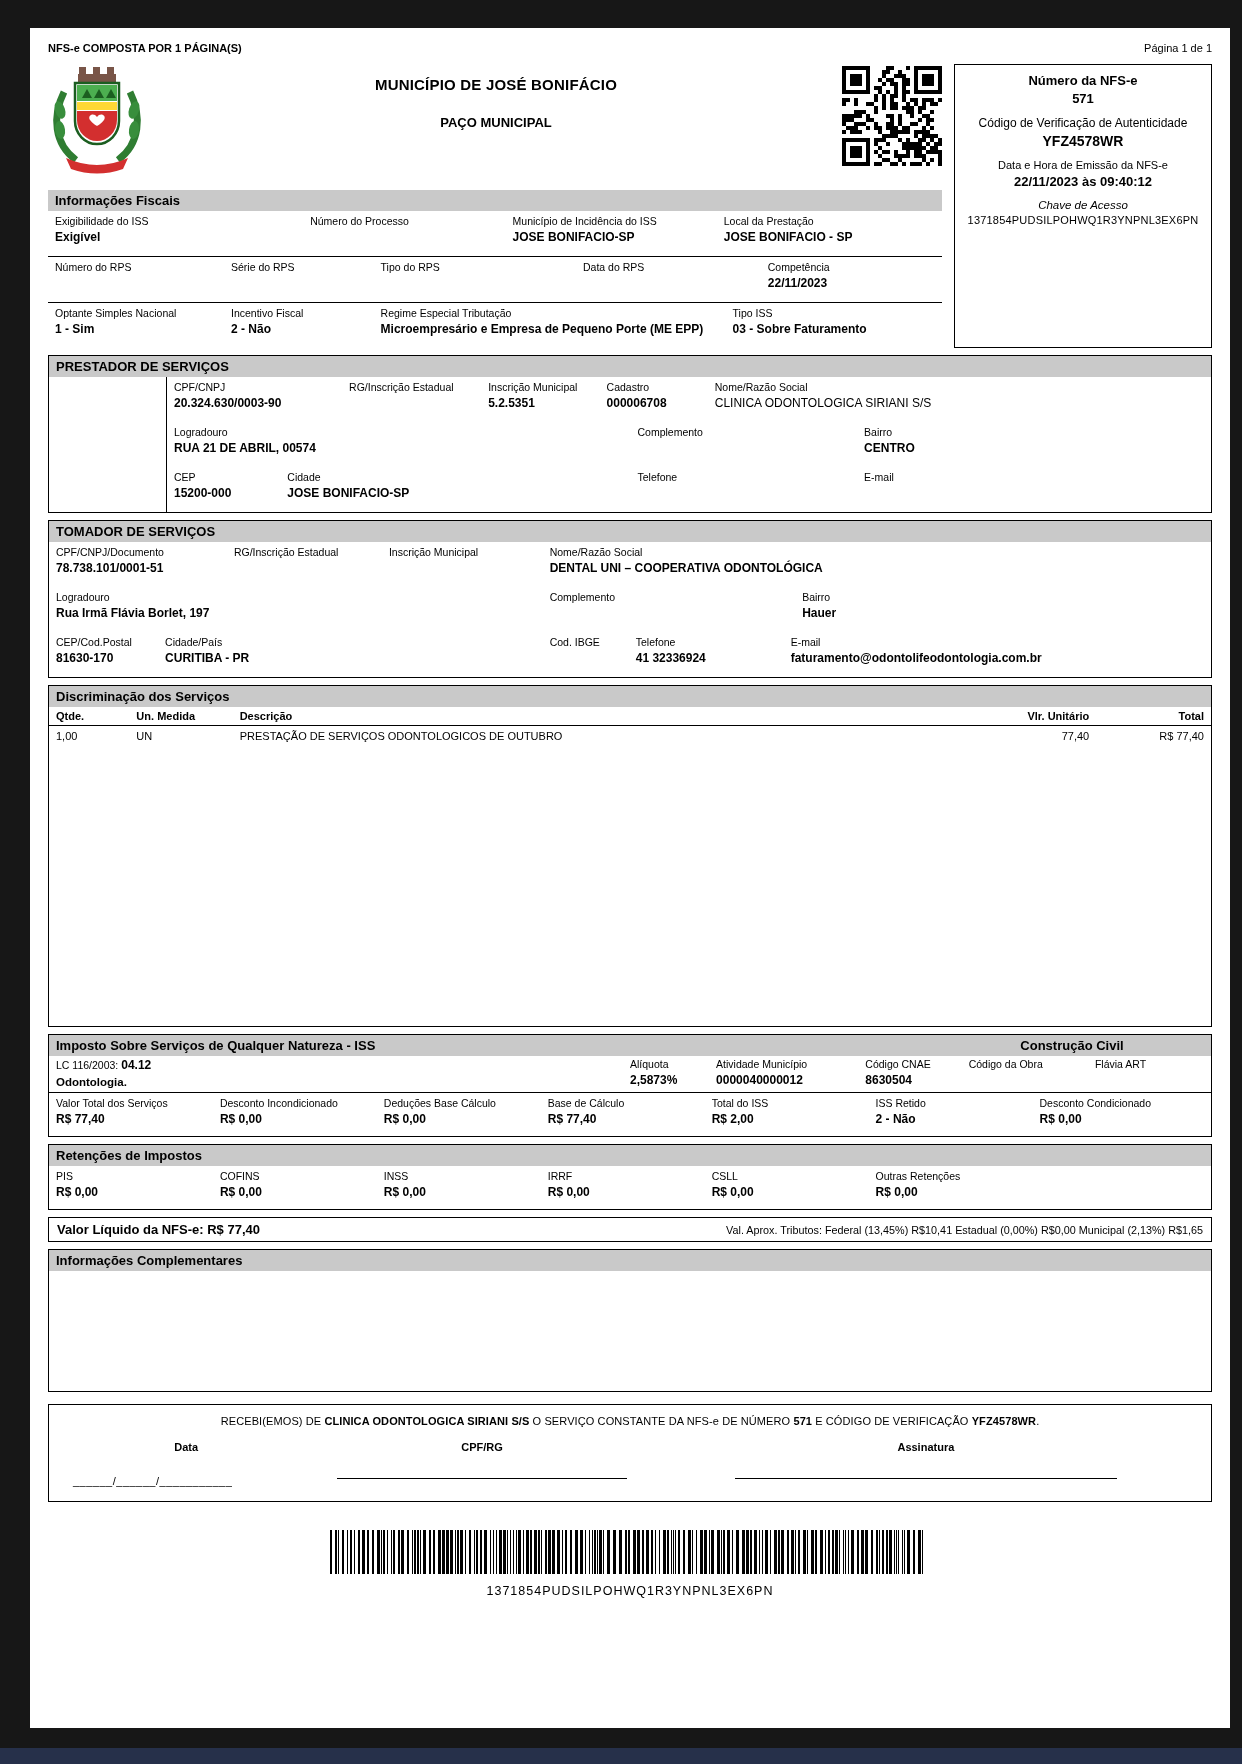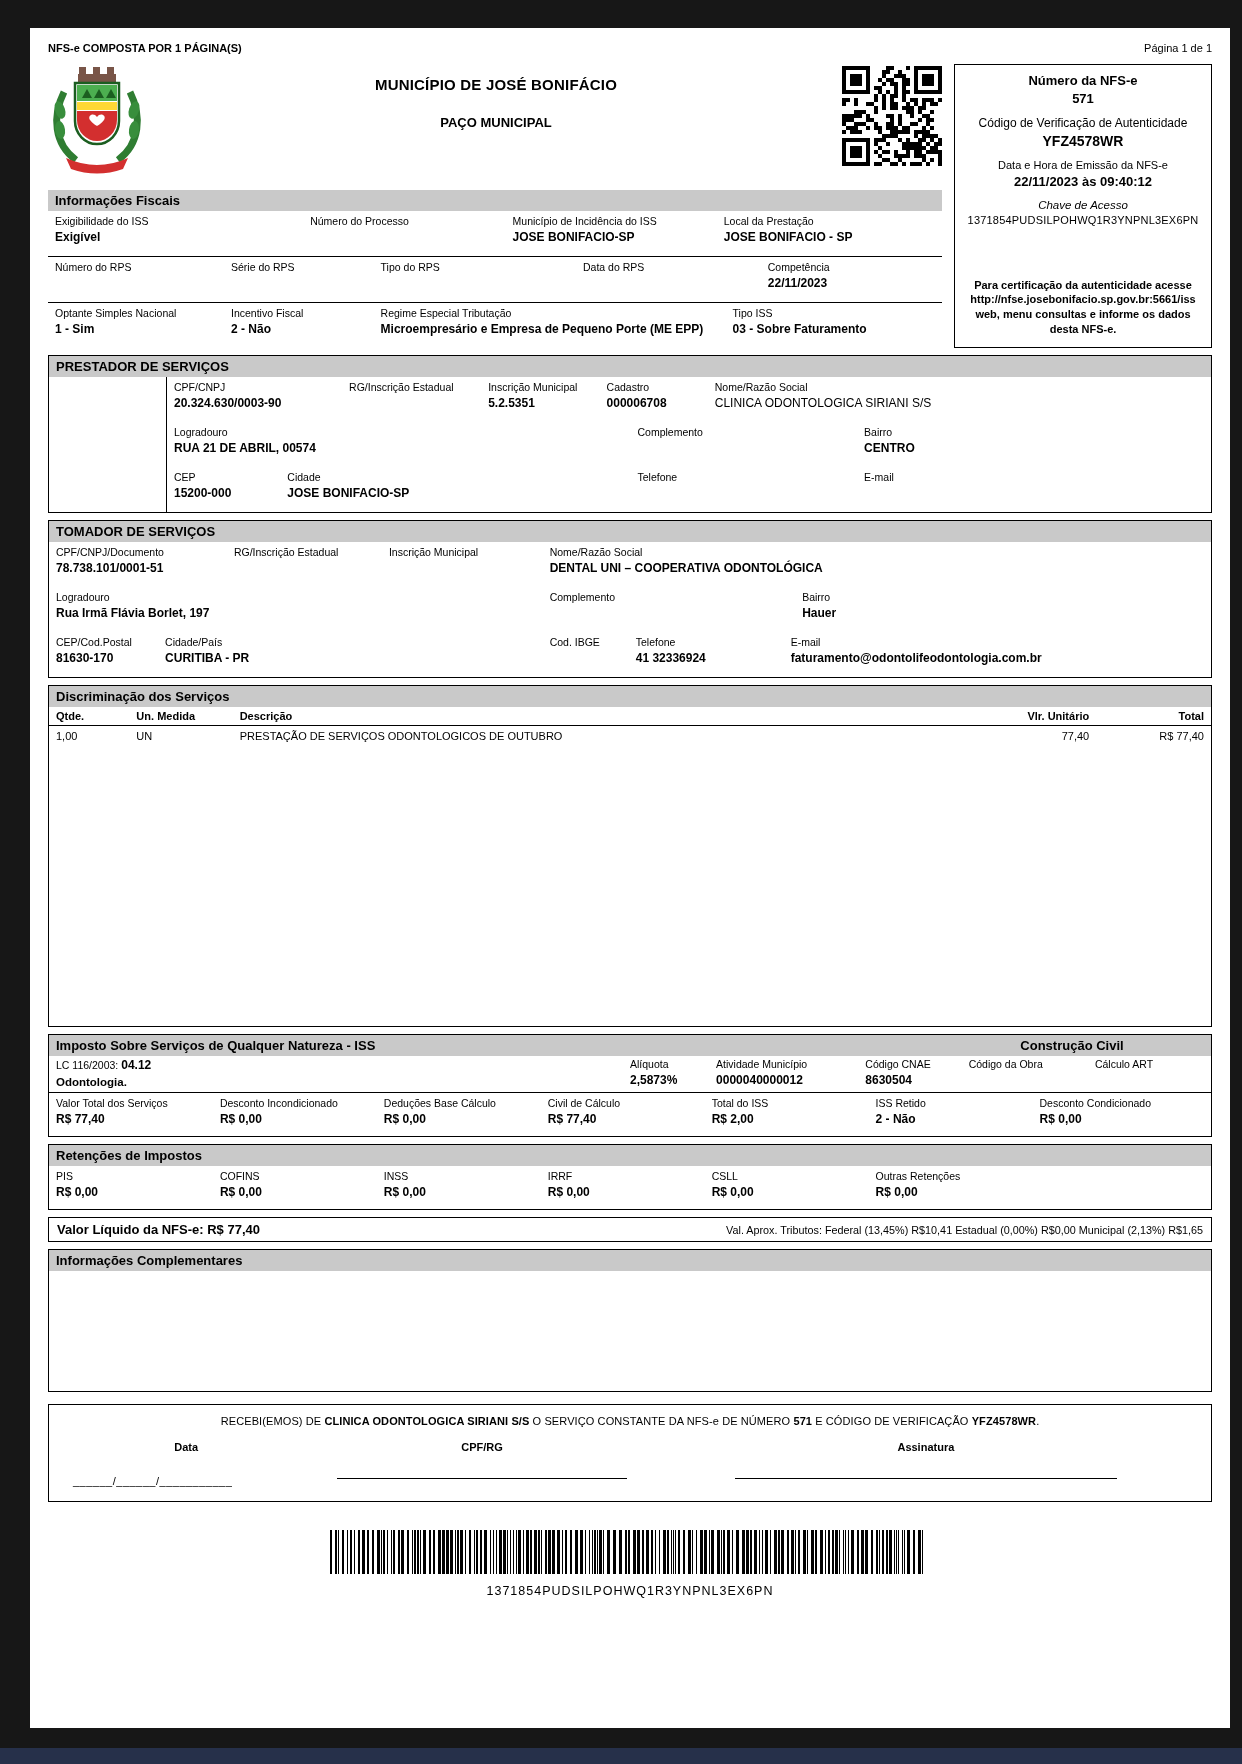--- a/index.html
+++ b/index.html
@@ -416,21 +416,20 @@
 
       <div class="auth-box">
         <div class="lbl-b">Número da NFS-e</div>
         <div class="num">571</div>
         <div class="lbl">Código de Verificação de Autenticidade</div>
         <div class="code">YFZ4578WR</div>
         <div class="lbl-s">Data e Hora de Emissão da NFS-e</div>
         <div class="emis">22/11/2023 às 09:40:12</div>
         <div class="italic">Chave de Acesso</div>
         <div class="key">1371854PUDSILPOHWQ1R3YNPNL3EX6PN</div>
-        <div class="note">Para certificação da autenticidade acesse http://nfse.josebonifacio.sp.gov.br:5661/iss web, menu consultas e informe os dados desta NFS-e.</div>
       </div>
     </div>
 
     <div class="section">
       <div class="sec-bar">PRESTADOR DE SERVIÇOS</div>
       <div class="pbody">
         <div class="pspacer"></div>
         <div class="pfields">
           <div class="frow">
             <div class="field" style="flex:0 0 17%">
@@ -588,39 +587,39 @@
         </div>
         <div class="iss-col" style="flex:0 0 9%">
           <div class="fl">Código CNAE</div>
           <div class="fv">8630504</div>
         </div>
         <div class="iss-col" style="flex:0 0 11%">
           <div class="fl">Código da Obra</div>
           <div class="fv"></div>
         </div>
         <div class="iss-col" style="flex:1">
-          <div class="fl">Cálculo ART</div>
+          <div class="fl">Flávia ART</div>
           <div class="fv"></div>
         </div>
       </div>
       <div class="grid7 iss-sep">
         <div class="field">
           <div class="fl">Valor Total dos Serviços</div>
           <div class="fv">R$ 77,40</div>
         </div>
         <div class="field">
           <div class="fl">Desconto Incondicionado</div>
           <div class="fv">R$ 0,00</div>
         </div>
         <div class="field">
           <div class="fl">Deduções Base Cálculo</div>
           <div class="fv">R$ 0,00</div>
         </div>
         <div class="field">
-          <div class="fl">Civil de Cálculo</div>
+          <div class="fl">Base de Cálculo</div>
           <div class="fv">R$ 77,40</div>
         </div>
         <div class="field">
           <div class="fl">Total do ISS</div>
           <div class="fv">R$ 2,00</div>
         </div>
         <div class="field">
           <div class="fl">ISS Retido</div>
           <div class="fv">2 - Não</div>
         </div>

